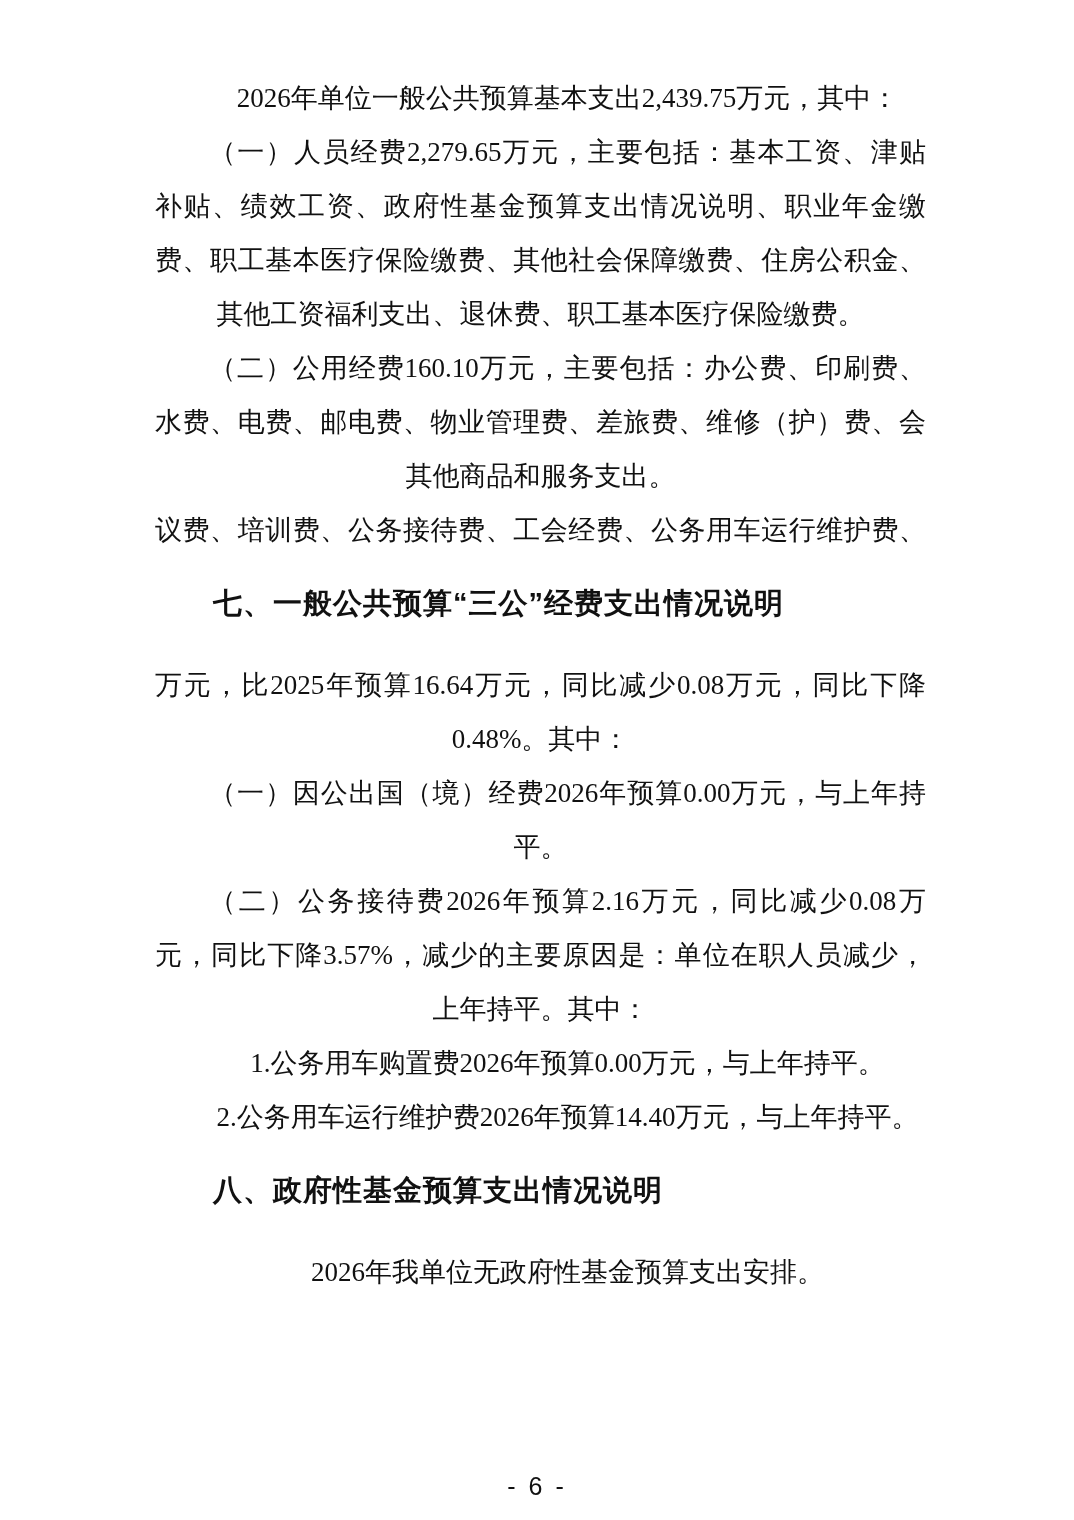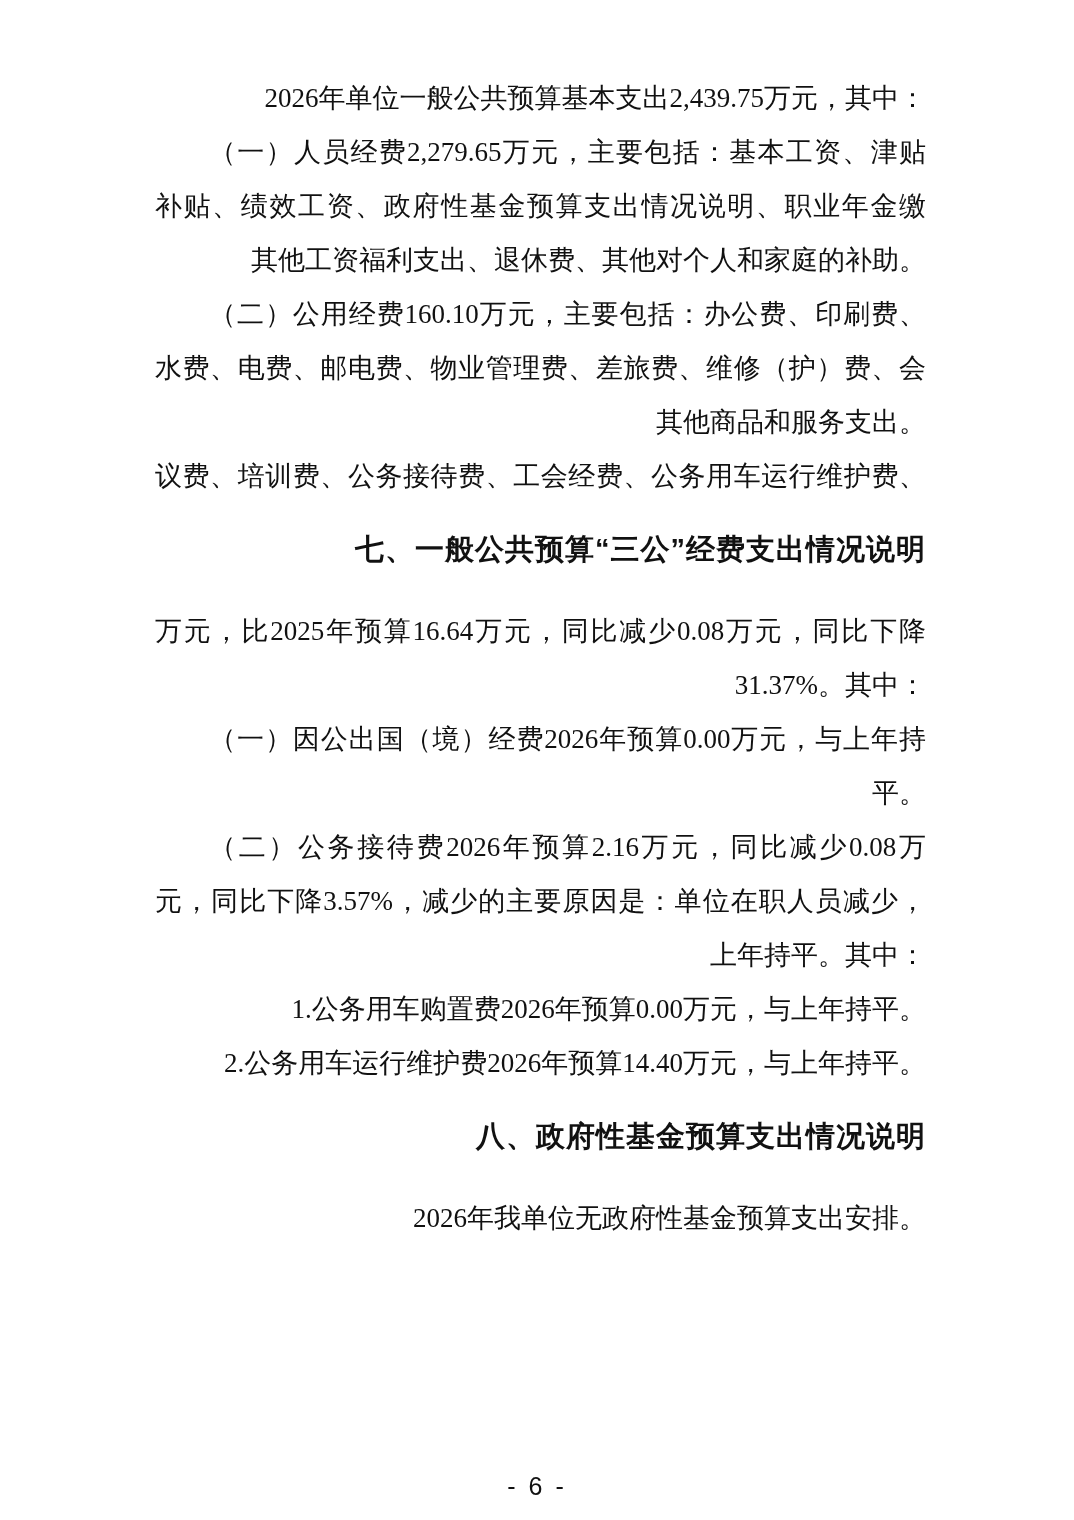--- a/index.html
+++ b/index.html
@@ -23,42 +23,41 @@
     right: 148px;
     top: 71px;
   }
   .paragraph {
     margin: 0;
   }
   .ln {
     font-size: 27px;
     line-height: 54px;
     height: 54px;
-    text-align: right;
+    text-align: center;
     white-space: normal;
     overflow: hidden;
   }
   
   .jf {
     text-align: justify;
     text-align-last: justify;
   }
   
   .ind {
     text-indent: 2em;
   }
   .heading {
     font-family: "Liberation Sans", "DejaVu Sans", sans-serif;
     font-weight: bold;
     font-size: 29px;
     line-height: 54px;
     text-indent: 2em;
     margin: 19px 0 28px 0;
     letter-spacing: 1px;
-    text-align: right;
   }
   .page-number {
     position: absolute;
     left: 0;
     right: 0;
     top: 1472px;
     text-align: center;
     font-family: "Liberation Sans", "DejaVu Sans", sans-serif;
     font-size: 25px;
     color: #111111;
@@ -69,32 +68,33 @@
 <body>
 
 <div class="page">
   <div class="content" id="content">
       <div class="paragraph">
         <div class="ln ind">2026年单位一般公共预算基本支出2,439.75万元，其中：</div>
       </div>
       <div class="paragraph">
         <div class="ln jf ind">（一）人员经费2,279.65万元，主要包括：基本工资、津贴</div>
         <div class="ln jf">补贴、绩效工资、政府性基金预算支出情况说明、职业年金缴</div>
-        <div class="ln">其他工资福利支出、退休费、其他对个人和家庭的补助。</div>
+        <div class="ln jf">费、职工基本医疗保险缴费、其他社会保障缴费、住房公积金、</div>
+        <div class="ln">其他工资福利支出、退休费、职工基本医疗保险缴费。</div>
       </div>
       <div class="paragraph">
         <div class="ln jf ind">（二）公用经费160.10万元，主要包括：办公费、印刷费、</div>
         <div class="ln jf">水费、电费、邮电费、物业管理费、差旅费、维修（护）费、会</div>
         <div class="ln">其他商品和服务支出。</div>
         <div class="ln jf">议费、培训费、公务接待费、工会经费、公务用车运行维护费、</div>
       </div>
       <div class="heading">七、一般公共预算“三公”经费支出情况说明</div>
       <div class="paragraph">
         <div class="ln jf">万元，比2025年预算16.64万元，同比减少0.08万元，同比下降</div>
-        <div class="ln">31.37%。其中：</div>
+        <div class="ln">0.48%。其中：</div>
       </div>
       <div class="paragraph">
         <div class="ln jf ind">（一）因公出国（境）经费2026年预算0.00万元，与上年持</div>
         <div class="ln">平。</div>
       </div>
       <div class="paragraph">
         <div class="ln jf ind">（二）公务接待费2026年预算2.16万元，同比减少0.08万</div>
         <div class="ln jf">元，同比下降3.57%，减少的主要原因是：单位在职人员减少，公</div>
       </div>
       <div class="paragraph">

